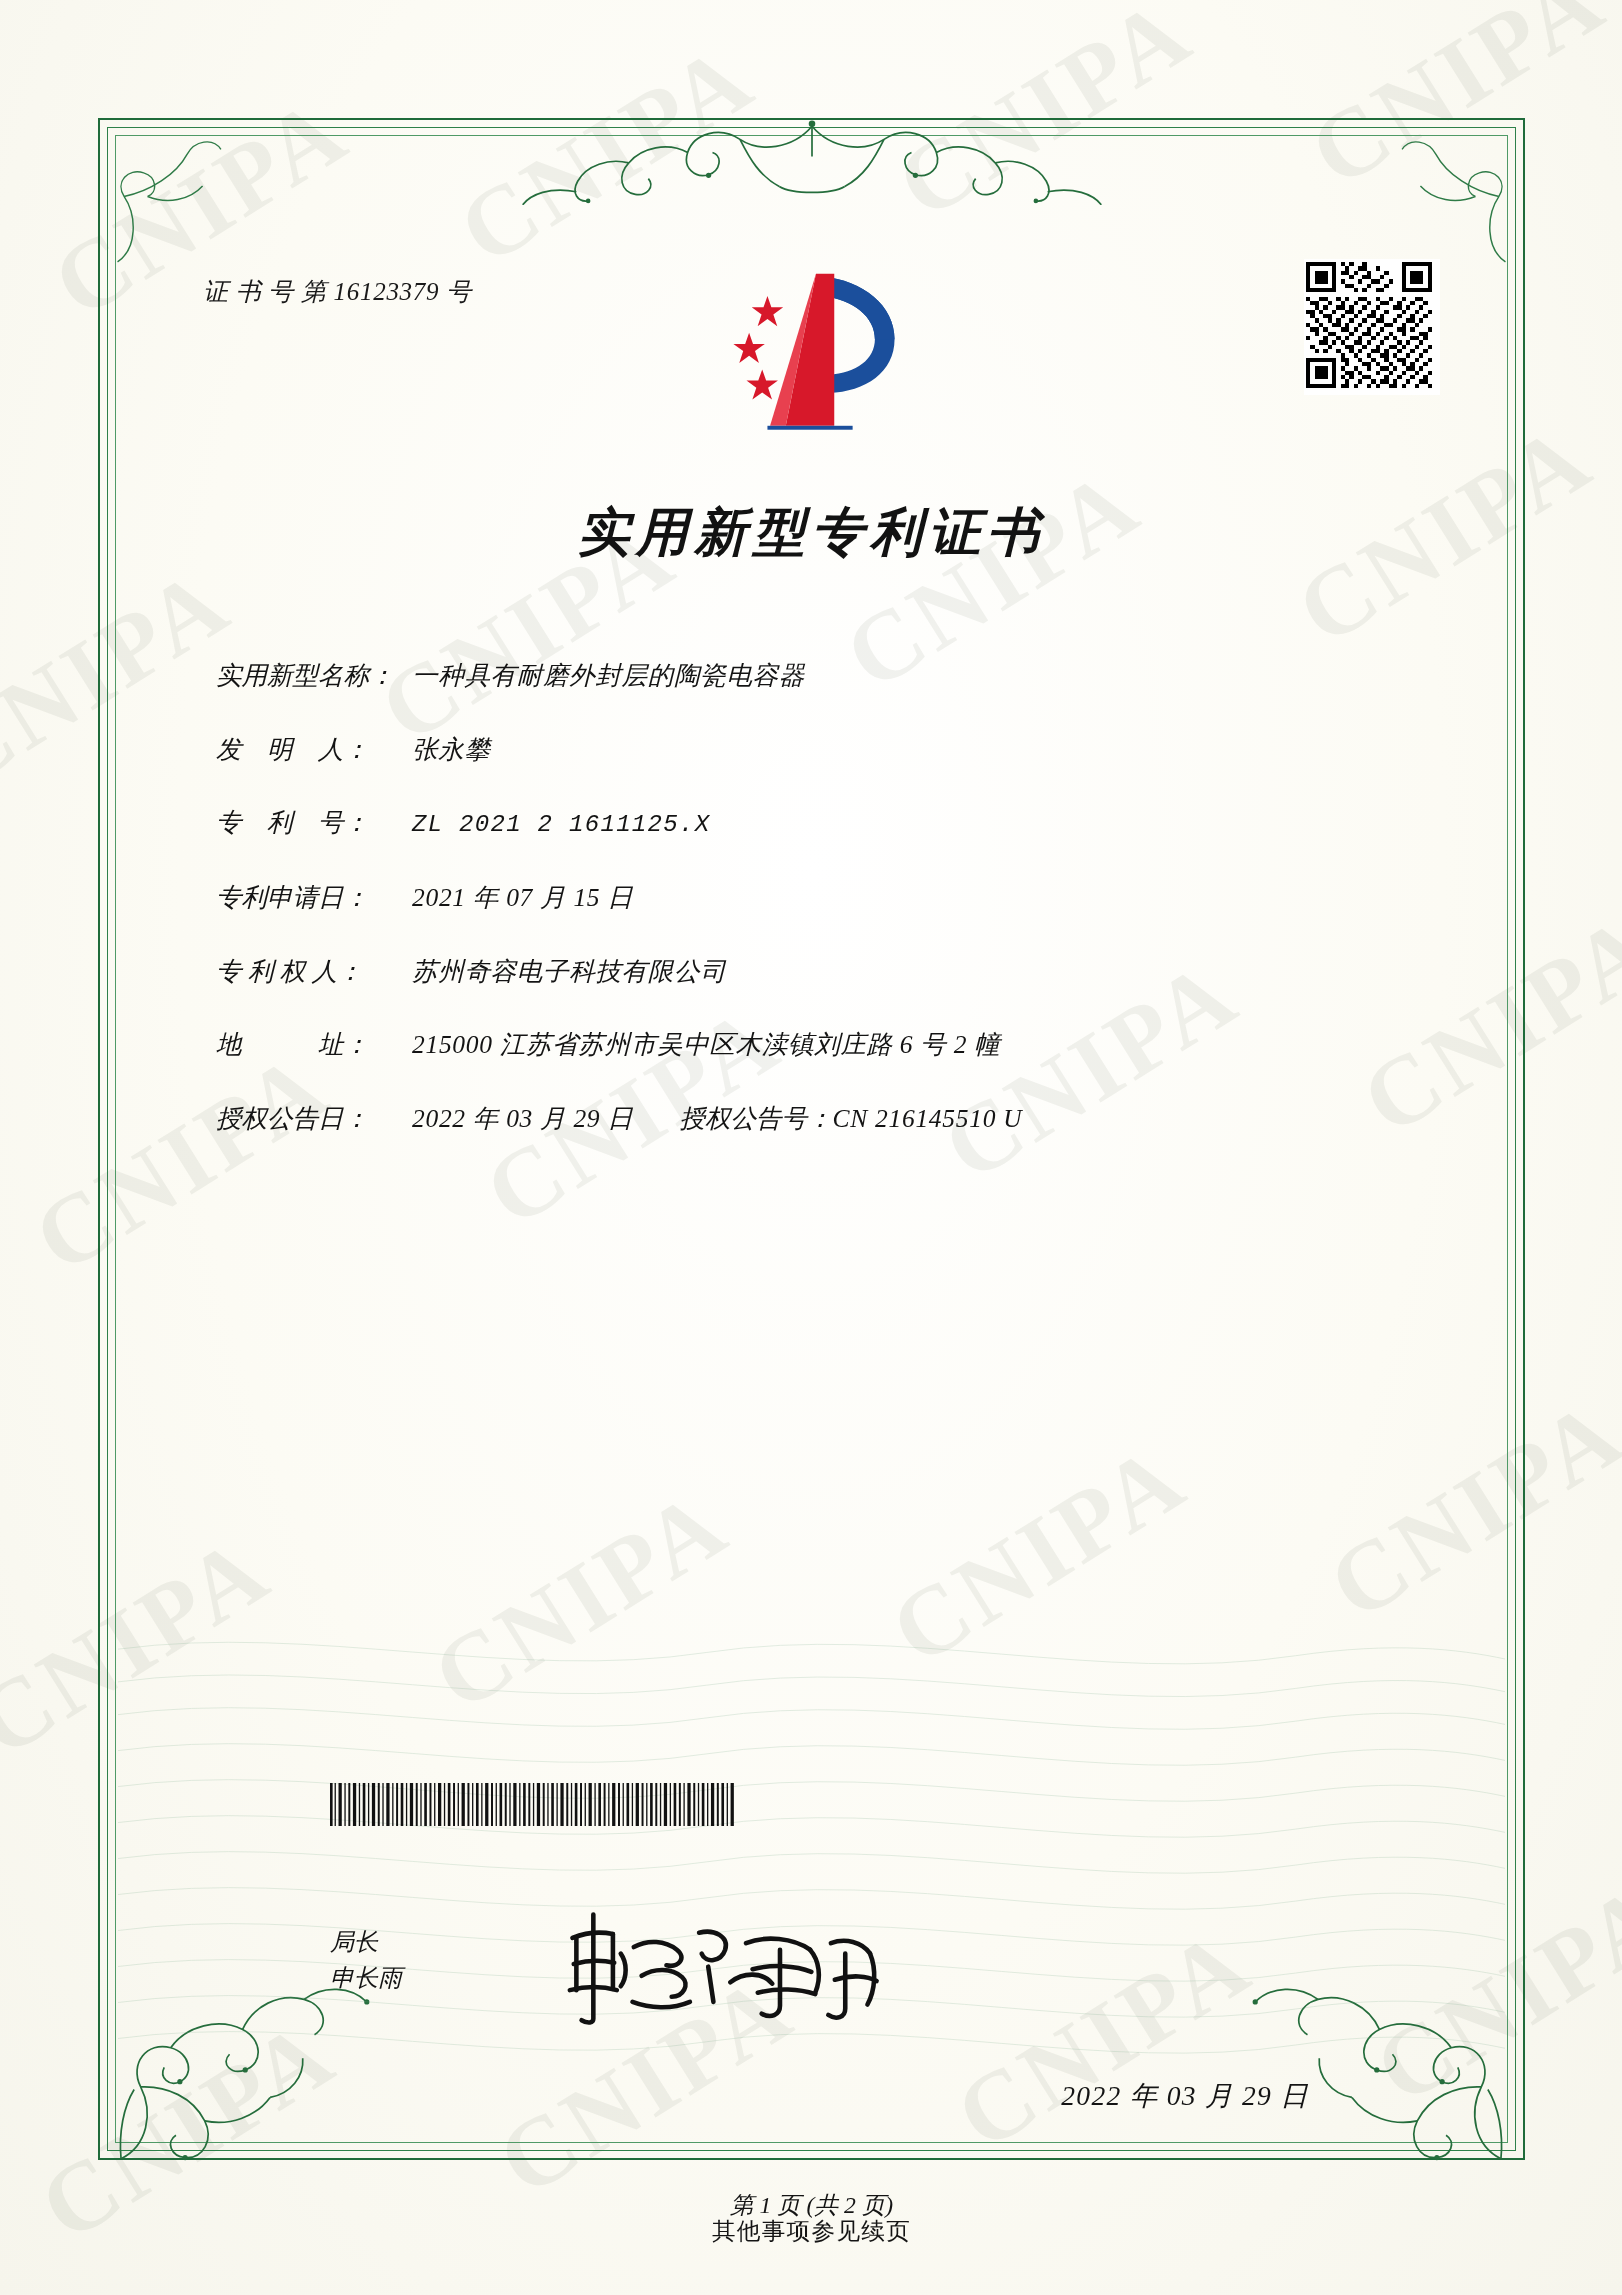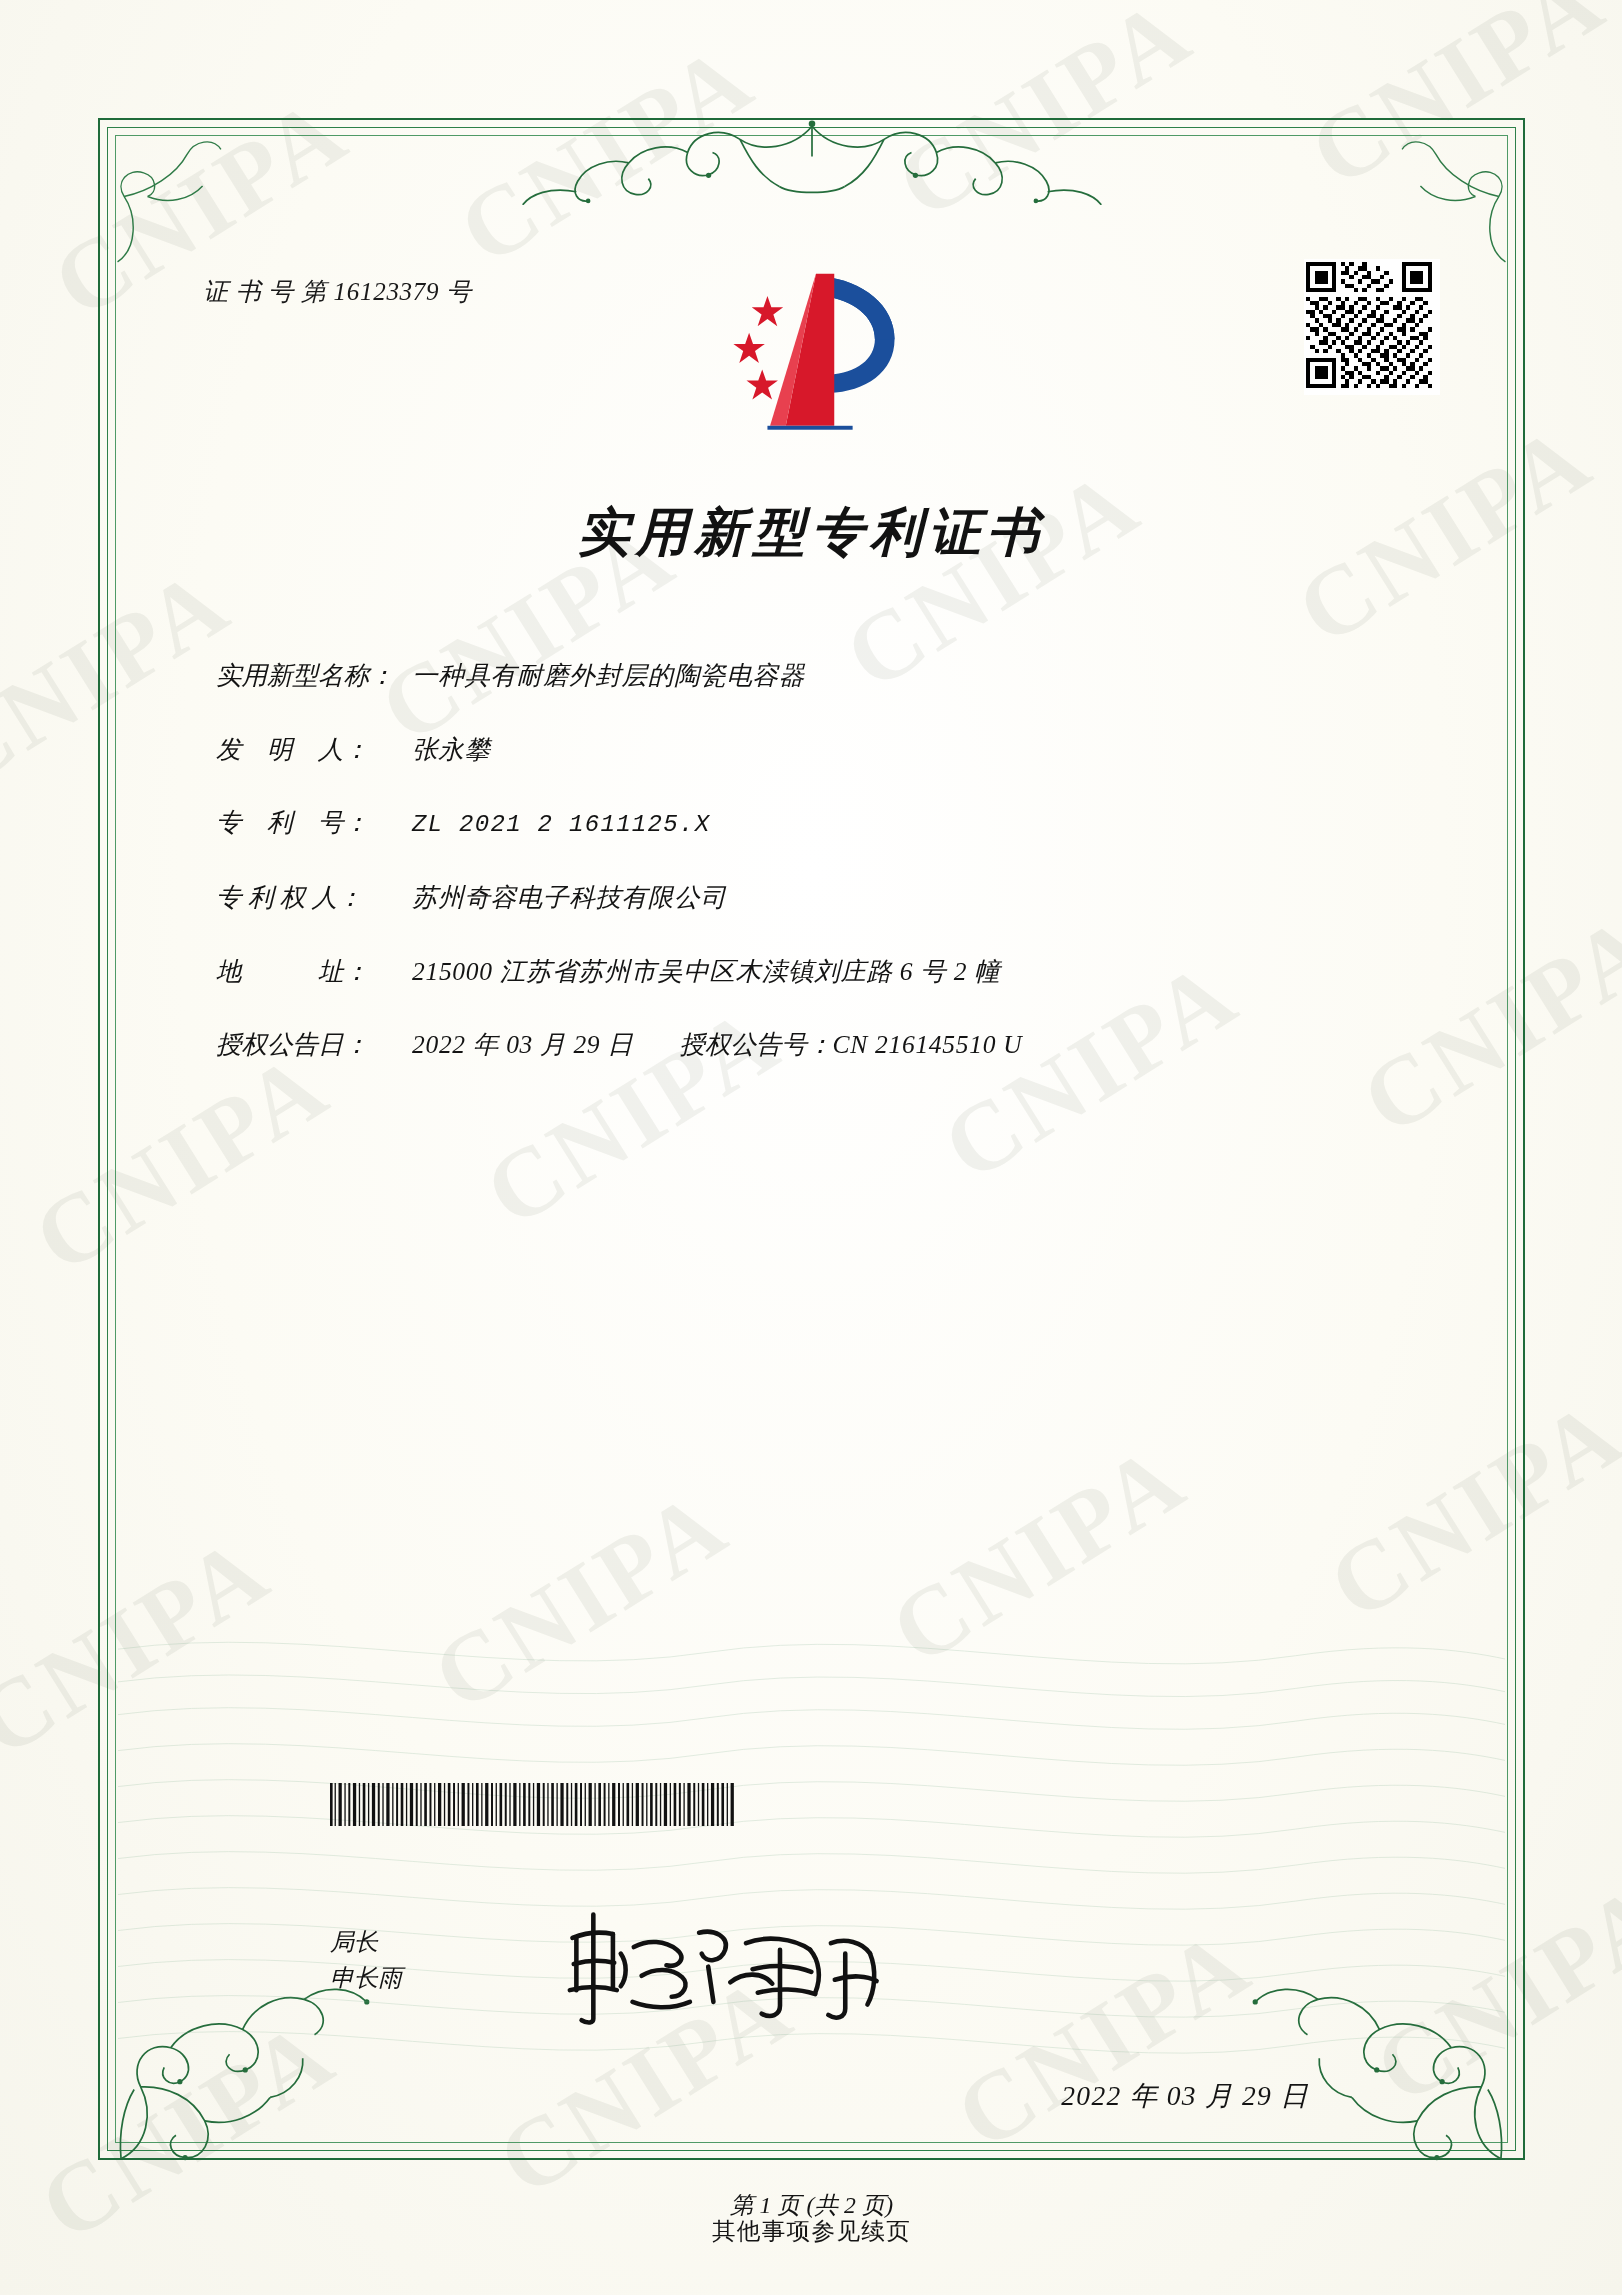--- a/index.html
+++ b/index.html
@@ -614,20 +614,23 @@
     </div>
 
     <div class="field-row">
       <span class="field-label">发　明　人：</span><span class="field-value">张永攀</span>
     </div>
 
     <div class="field-row">
       <span class="field-label">专　利　号：</span><span class="field-value mono">ZL 2021 2 1611125.X</span>
     </div>
 
+    <div class="field-row">
+      <span class="field-label">专利申请日：</span><span class="field-value">2021 年 07 月 15 日</span>
+    </div>
 
     <div class="field-row">
       <span class="field-label">专 利 权 人：</span><span class="field-value">苏州奇容电子科技有限公司</span>
     </div>
 
     <div class="field-row">
       <span class="field-label">地　　　址：</span><span class="field-value">215000 江苏省苏州市吴中区木渎镇刘庄路 6 号 2 幢</span>
     </div>
 
     <div class="field-row inline-two">

